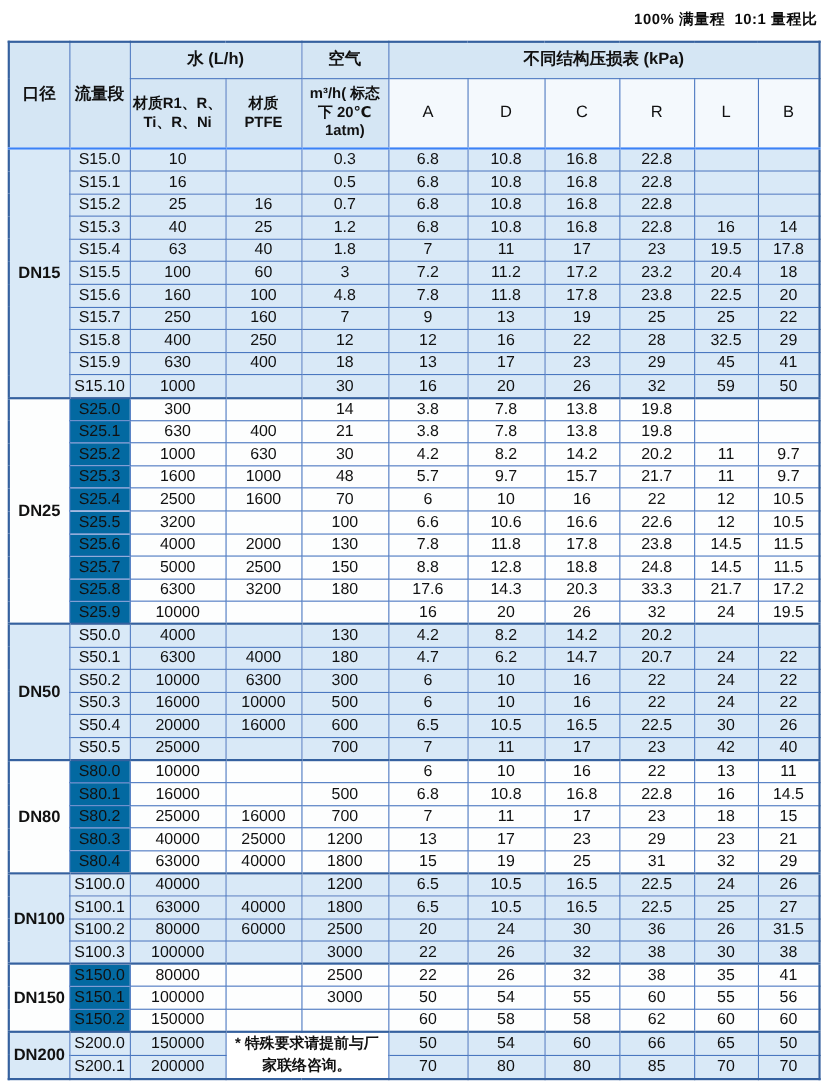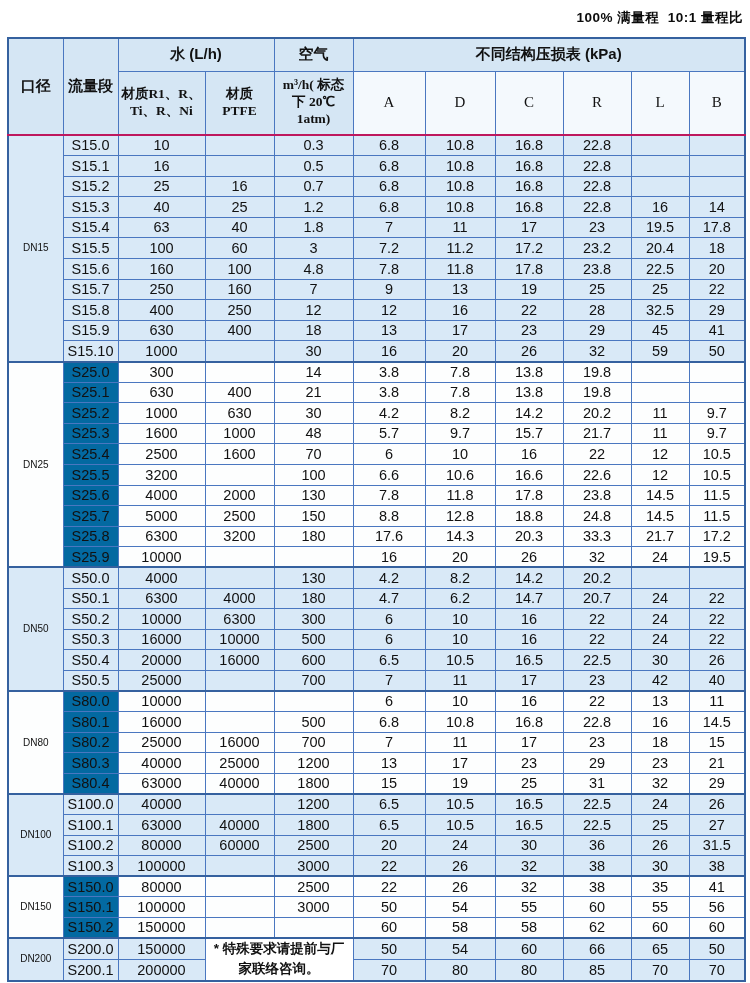--- a/index.html
+++ b/index.html
@@ -23,32 +23,32 @@
     border:2px solid #35619f;
   }
   th, td {
     border:1px solid #4a77c0;
     text-align:center; vertical-align:middle;
     overflow:hidden;
   }
 
   thead th { background:#d5e6f4; font-weight:bold; font-size:15px; line-height:1.25;text-align:center; }
   thead tr.h1 { height:33px; }
-  thead tr.h2 { height:64px;font-family:Liberation Serif, serif; }
+  thead tr.h2 { height:64px; }
   thead th.sub { font-size:13.5px; padding:0 2px; }
   thead th.letter { background:#f4f9fd; font-weight:normal; font-size:15px; }
-  thead tr.h2 th, thead th[rowspan] { border-bottom:2px solid #be185d; }
+  thead tr.h2 th, thead th[rowspan] { border-bottom:2px solid #3b82f6; }
 
   tbody tr { height:20.6px; }
   tbody td { font-size:14.5px; line-height:1; background:#ffffff; }
   tbody tr.g-shade td { background:#d9e9f7; }
   tbody tr.g-white td { background:#fdfefe; }
   tbody tr.g-white td.flow { background:#0369a1; }
   tbody tr.g-first td { border-top:2px solid #35619f; }
-  tbody td.diam { font-size:10px; }
+  tbody td.diam { font-size:15px;font-weight:bold; }
   tbody tr.g-shade td.note-cell,
   tbody td.note-cell { background:#ffffff; font-size:13.5px; font-weight:bold; line-height:1.5; padding:0 5px; }
 </style>
 </head>
 <body>
 
 <div class="page">
 
   <div class="top-note">100% 满量程  10:1 量程比</div>
 

